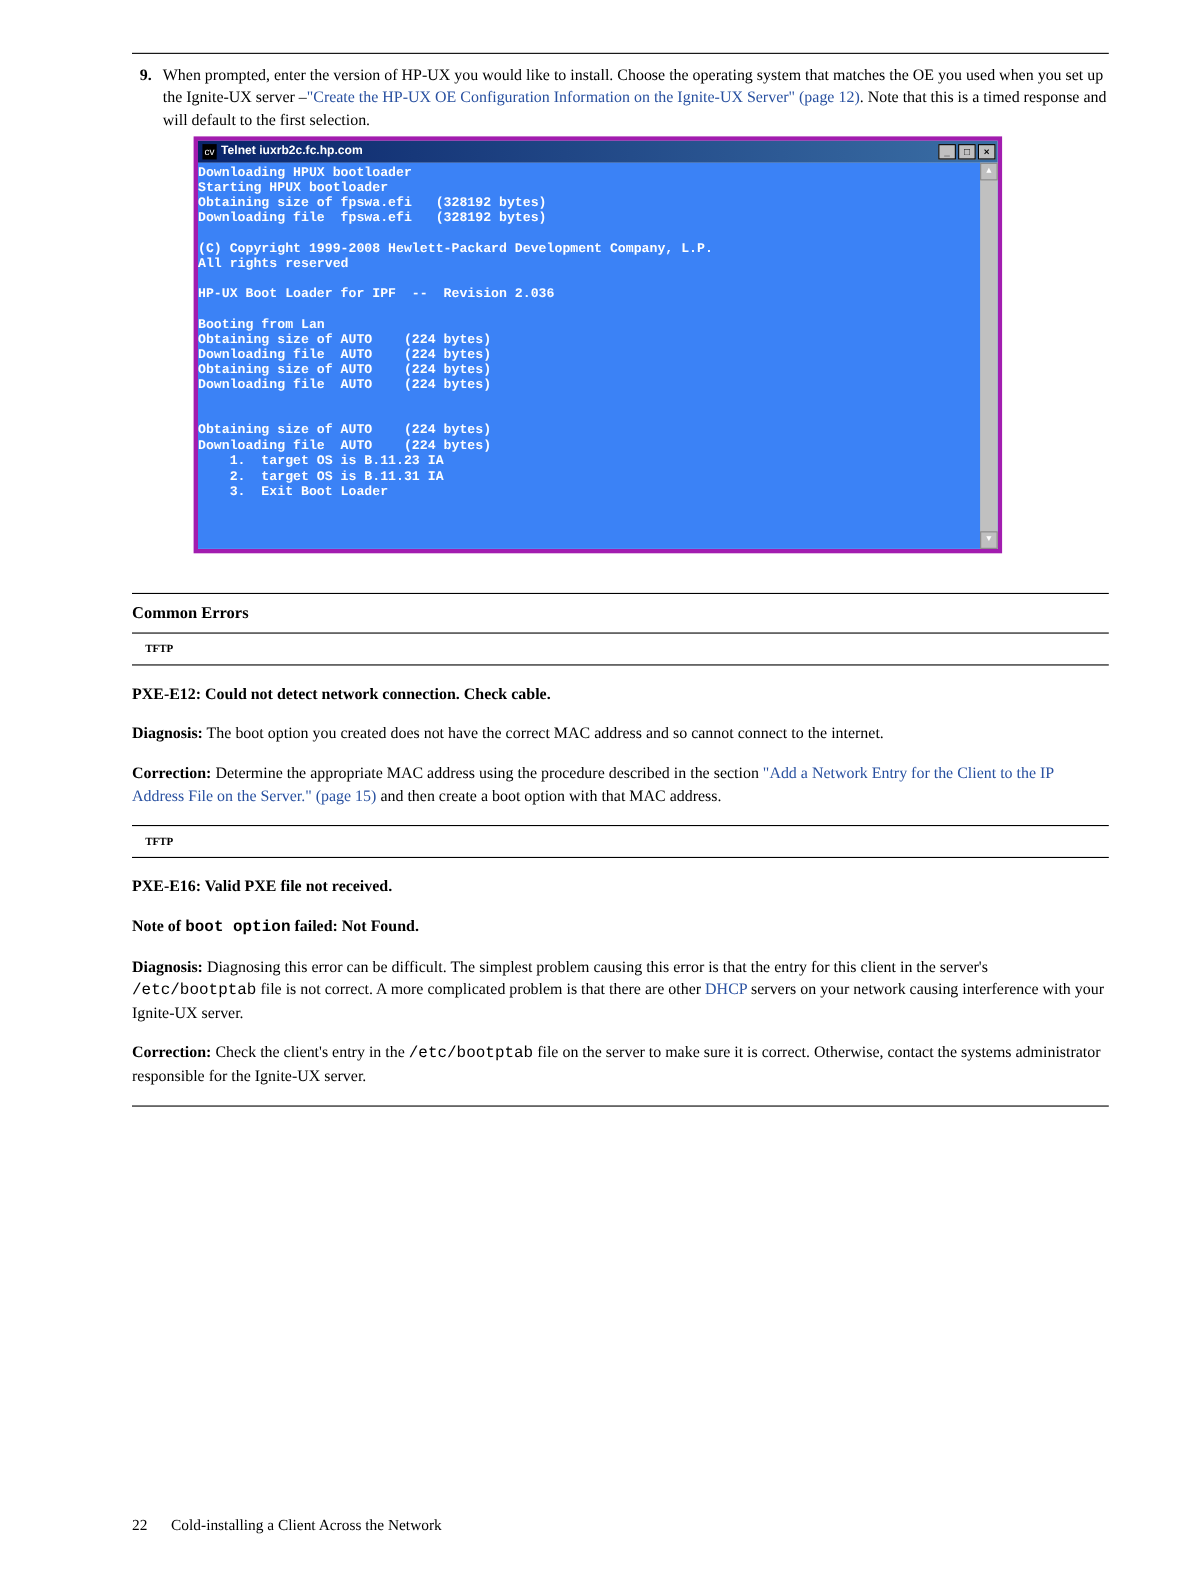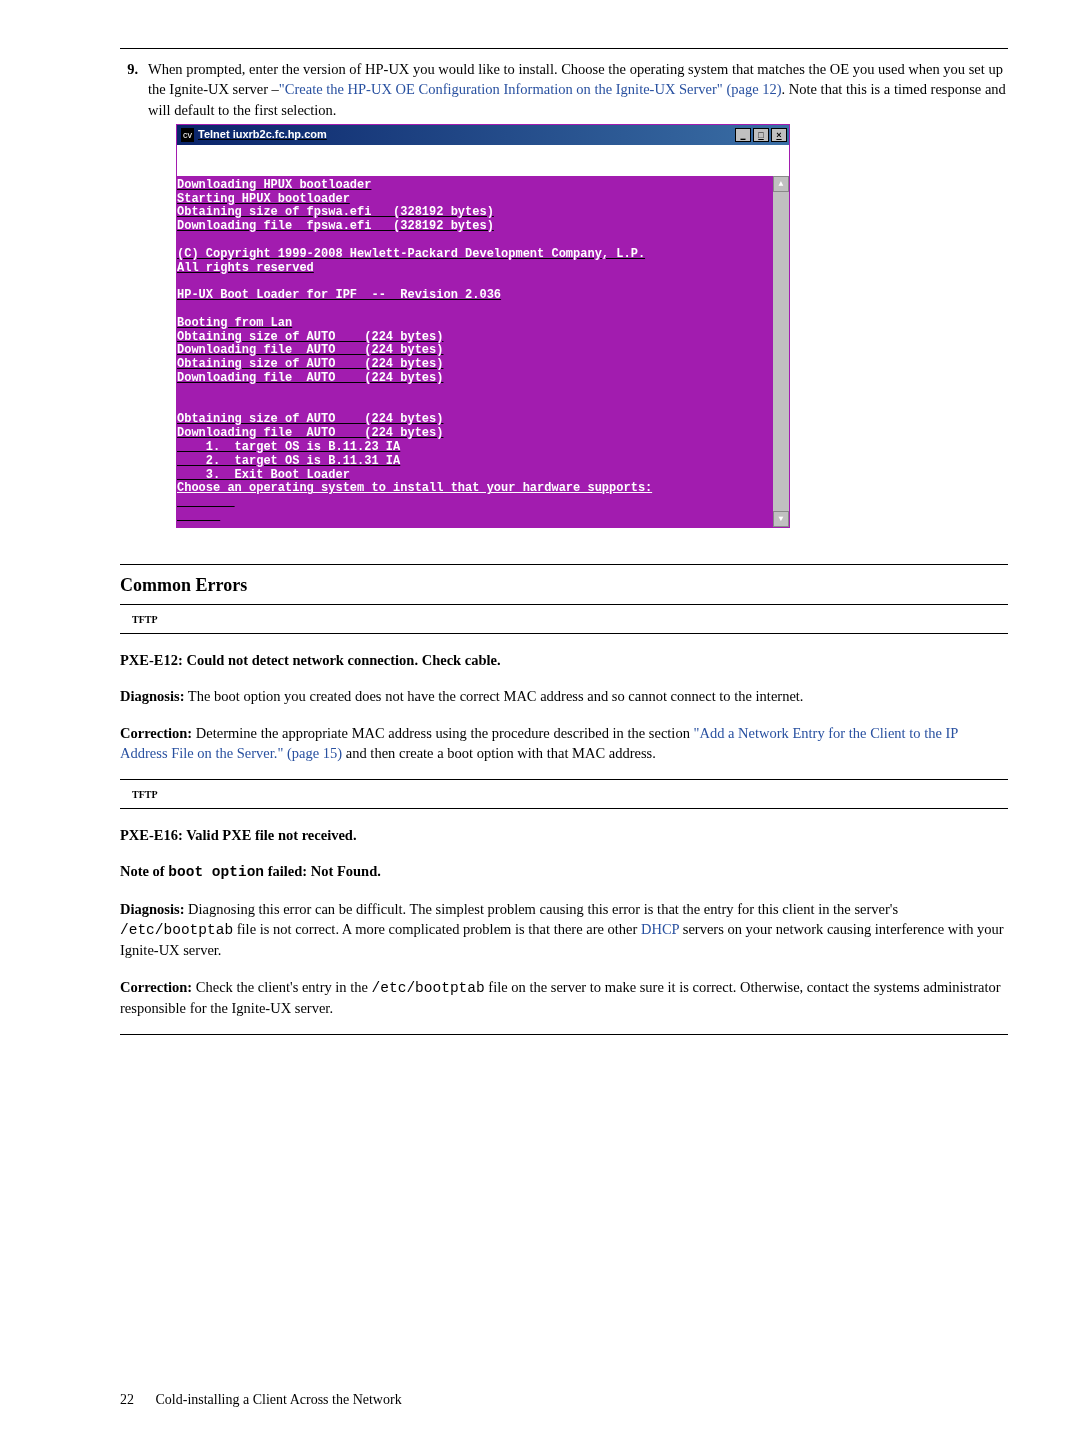--- a/index.html
+++ b/index.html
@@ -11,59 +11,57 @@
       color: #000;
       font-size: 14.5px;
       line-height: 1.4;
     }
     hr.top { border: none; border-top: 1.5px solid #000; margin-bottom: 10px; }
     hr.sec { border: none; border-top: 1px solid #000; margin: 6px 0 8px; }
     .step { display: flex; gap: 10px; margin-bottom: 16px; }
     .stepnum { font-weight: bold; min-width: 18px; text-align: right; }
     .link { color: #2850a0; }
     .terminal {
-      width: 614px; margin: 4px 0 20px 28px;
-      border: 1px solid #a21caf;
+      width: 735px; margin: 4px 0 20px 28px;
+      border: 4px solid #a21caf;
       font-family: "Courier New", monospace;
       font-size: 12px;
-      text-decoration: underline;
     }
     .titlebar {
       background: linear-gradient(to right, #0a246a, #3a6ea5);
       color: #fff; height: 20px; display: flex; align-items: center;
       padding: 0 2px 0 4px; font-family: Tahoma, sans-serif; font-size: 11px;
       justify-content: space-between;
     }
     .titlebar .left { display: flex; align-items: center; gap: 4px; font-weight: bold; }
     .cvicon { background: #000; color: #fff; font-size: 9px; padding: 1px 2px; font-weight: normal; }
     .winbtns { display: flex; gap: 2px; }
     .winbtn {
       width: 16px; height: 14px; background: #c0c0c0;
       border: 1px solid #000; font-family: Arial; font-size: 9px; font-weight: bold;
       text-align: center; line-height: 12px; color: #000;
     }
     .termbody {
-      background: #a21caf; color: #fff; padding: 3px 4px 3px 0;
+      background: #3b82f6; color: #fff; padding: 3px 4px 3px 0;
       white-space: pre; font-weight: bold; line-height: 1.15;
       position: relative;
-      margin-top: 31px;
     }
     .scroll {
       position: absolute; right: 0; top: 0; bottom: 0; width: 16px;
       background: #c0c0c0; display: flex; flex-direction: column; justify-content: space-between;
     }
     .sbtn { height: 16px; background: #c0c0c0; border: 1px solid #888; text-align: center; font-size: 8px; line-height: 14px; }
     .lastline { text-decoration: underline; }
-    h3 { font-size: 18px; margin: 6px 0; }
+    h3 { font-size: 15px; margin: 6px 0; }
     h4.tftp { font-size: 10px; margin: 4px 12px; }
     .bold { font-weight: bold; }
     .mono { font-family: "Courier New", monospace; }
     .ital { }
     .para { margin: 16px 0; }
-    .footer { position: fixed; bottom: 28px; left: 120px; font-size: 14px; }
+    .footer { position: fixed; bottom: 40px; left: 120px; font-size: 14px; }
     .footer .pn { margin-right: 18px; }
   </style>
 </head>
 <body>
 
 <hr class="top">
 
 <div class="step">
   <div class="stepnum">9.</div>
   <div>
@@ -96,21 +94,21 @@
 Downloading file  AUTO    (224 bytes)
 Obtaining size of AUTO    (224 bytes)
 Downloading file  AUTO    (224 bytes)
 
 
 Obtaining size of AUTO    (224 bytes)
 Downloading file  AUTO    (224 bytes)
     1.  target OS is B.11.23 IA
     2.  target OS is B.11.31 IA
     3.  Exit Boot Loader
-</span><span class="lastline">Choose an operating system to install that your hardware supports:</span>
+</span>
         <div class="scroll">
           <div class="sbtn">▲</div>
           <div class="sbtn">▼</div>
         </div>
       </div>
     </div>
   </div>
 </div>
 
 <hr class="sec">

